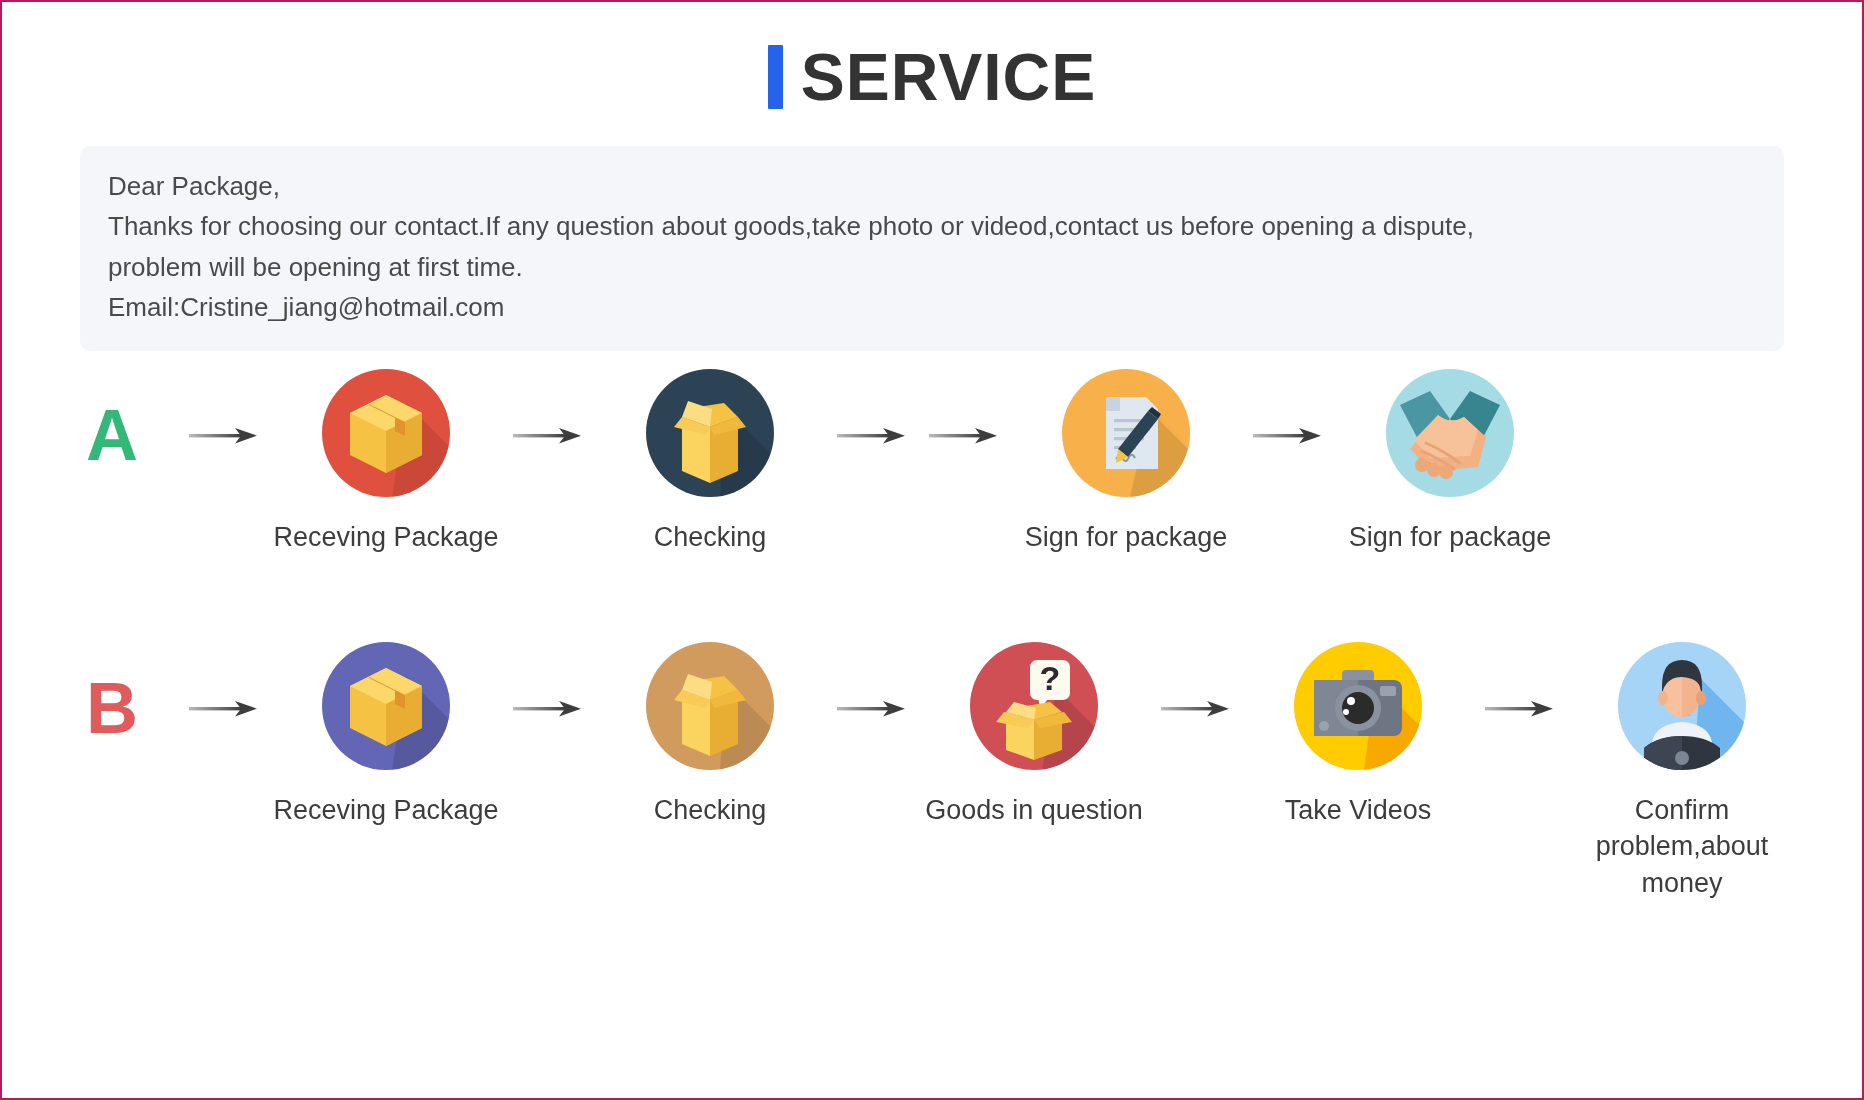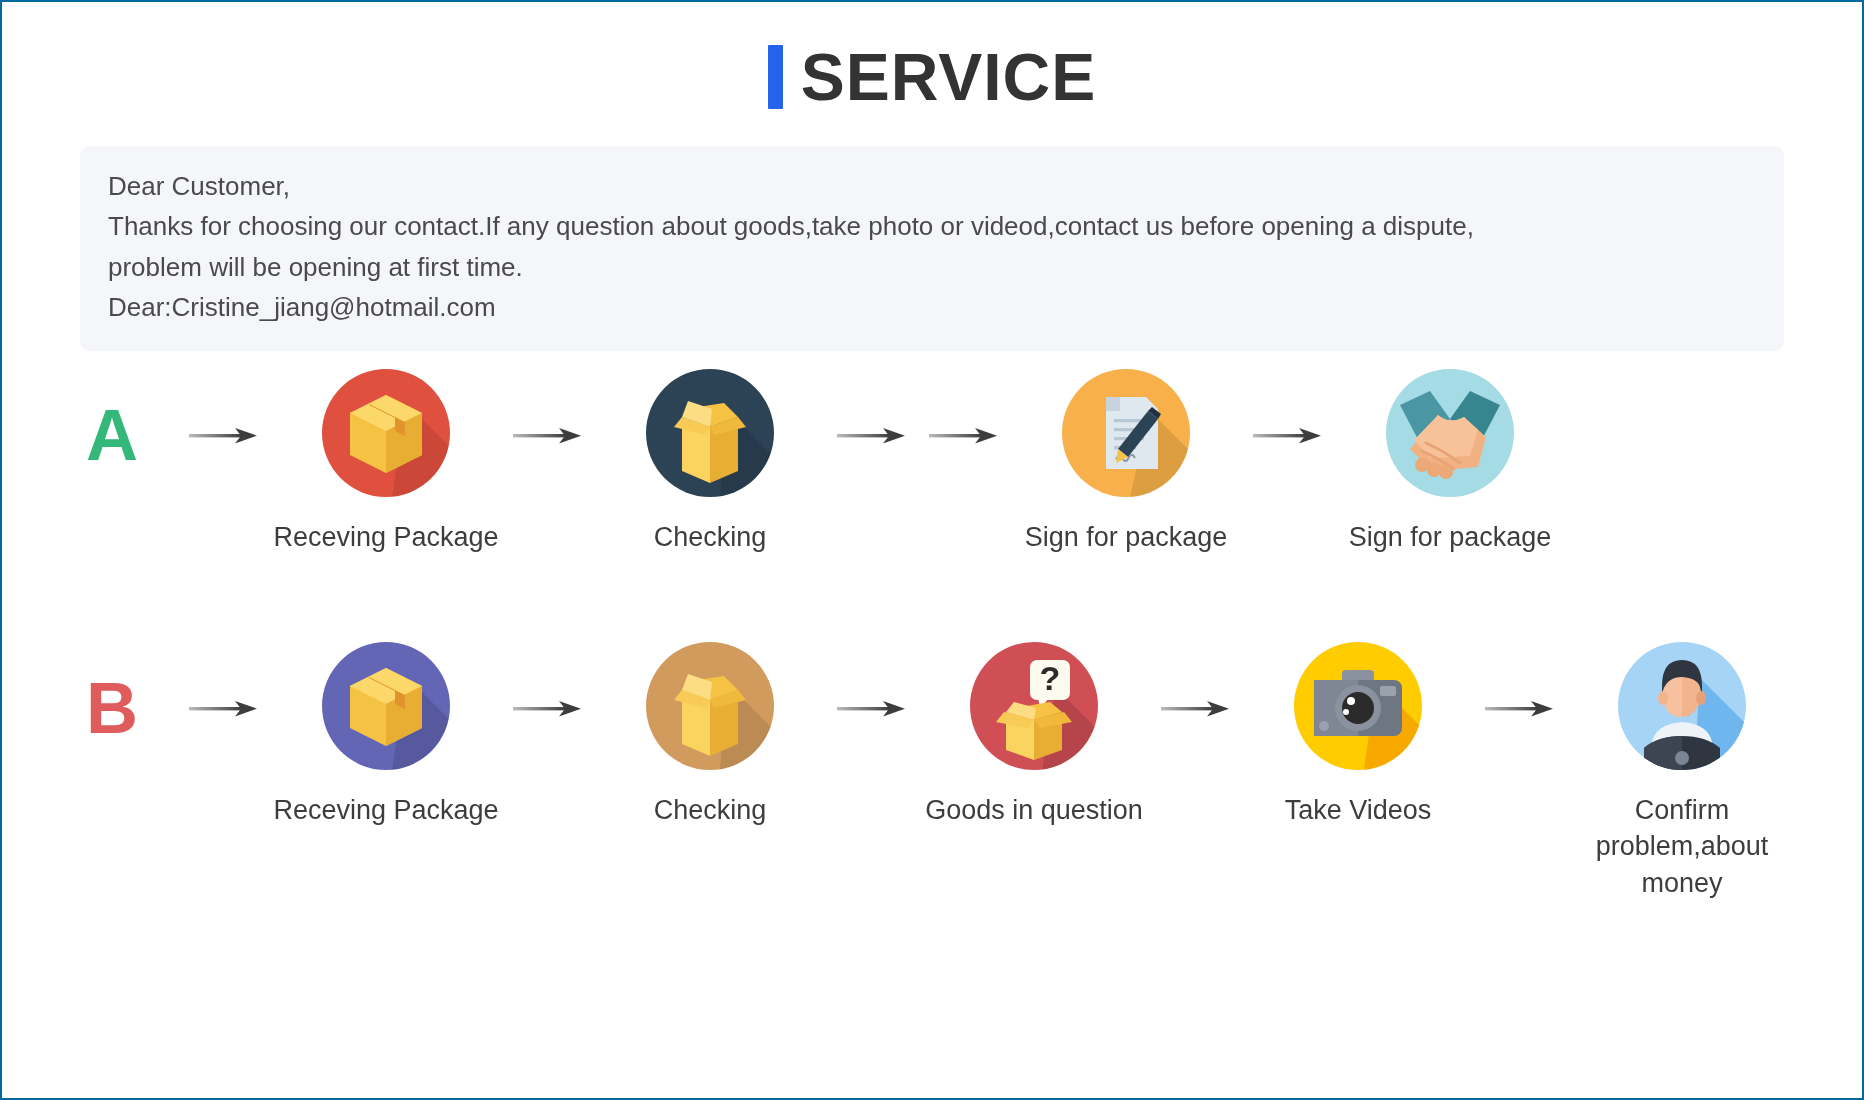--- a/index.html
+++ b/index.html
@@ -12,21 +12,21 @@
     height: 1100px;
     font-family: "Liberation Sans", sans-serif;
     color: #3b3b3b;
     overflow: hidden;
   }
   .page {
     position: relative;
     width: 1864px;
     height: 1100px;
     box-sizing: border-box;
-    border: 2px solid #0369a1;
+    border: 2px solid #be185d;
     background: #ffffff;
   }
   
   .title-wrap {
     display: flex;
     align-items: center;
     justify-content: center;
     gap: 18px;
     padding-top: 42px;
   }
@@ -117,24 +117,24 @@
 <body>
 
 <div class="page">
 
   <div class="title-wrap">
     <div class="title-bar"></div>
     <div class="title-text">SERVICE</div>
   </div>
 
   <div class="notice">
-    <p>Dear Customer,</p>
+    <p>Dear Package,</p>
     <p>Thanks for choosing our contact.If any question about goods,take photo or videod,contact us before opening a dispute,</p>
     <p>problem will be opening at first time.</p>
-    <p>Dear:Cristine_jiang@hotmail.com</p>
+    <p>Email:Cristine_jiang@hotmail.com</p>
   </div>
 
   <div class="flow-row">
     <div class="row-letter letter-a">A</div>
 
     <div class="arrow">
       <svg width="70" height="24" viewBox="0 0 70 24">
         <defs>
             <linearGradient id="ag1" x1="0" y1="0" x2="1" y2="0">
           <stop offset="0" stop-color="#bbbbbb"></stop>

